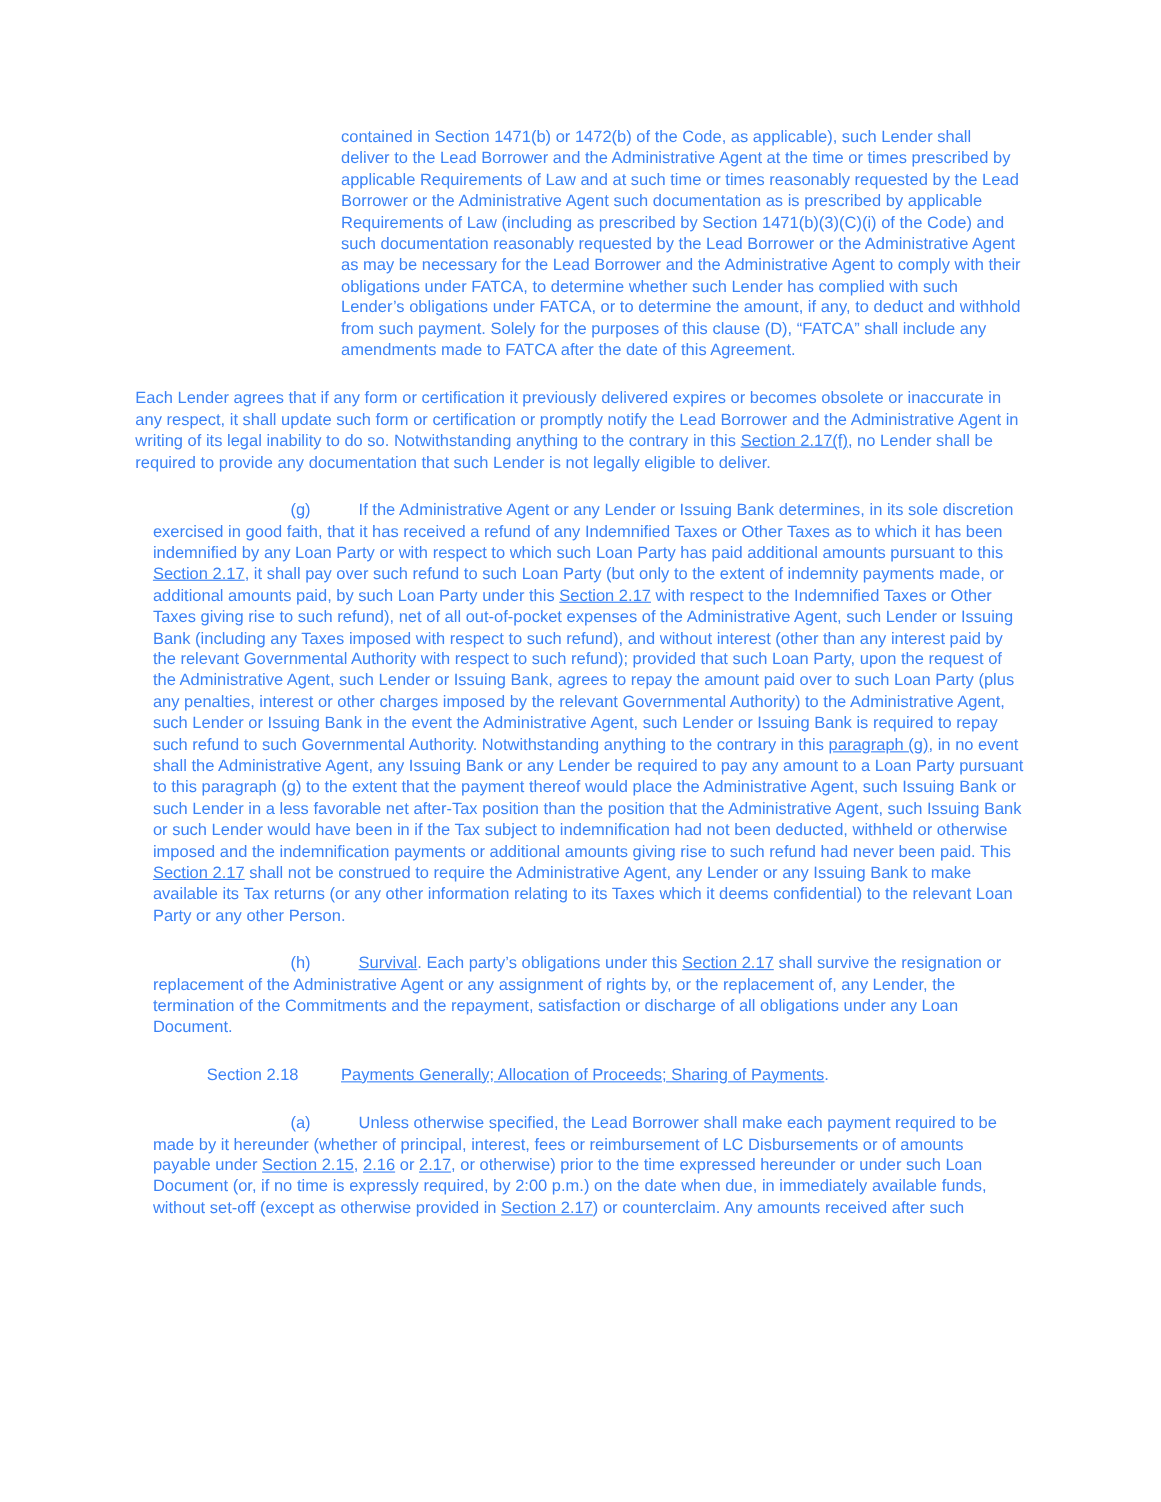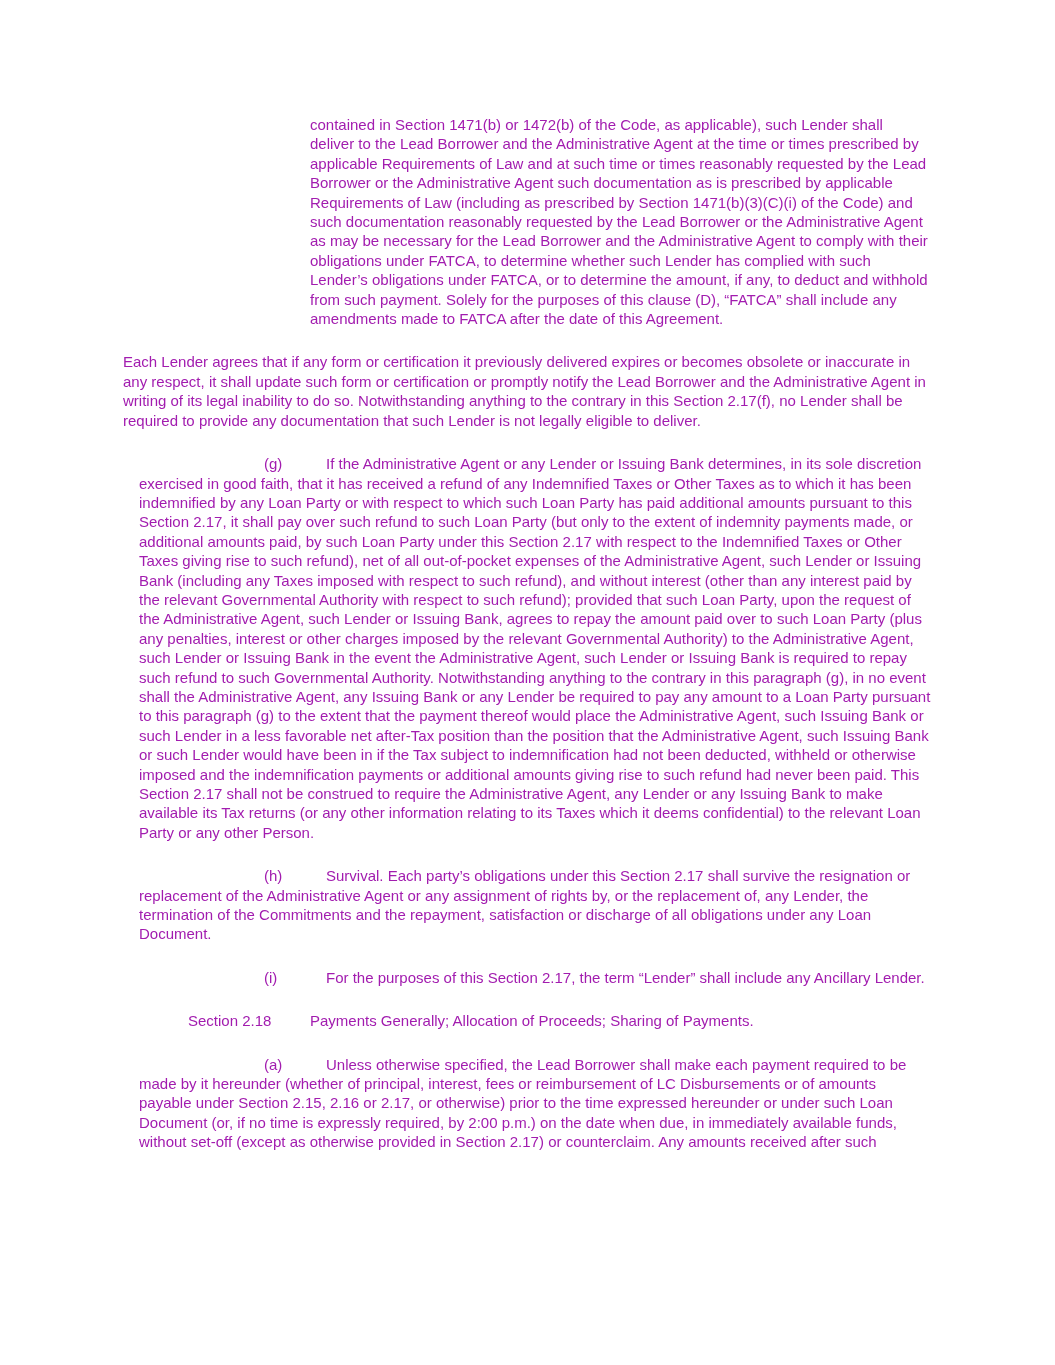--- a/index.html
+++ b/index.html
@@ -6,56 +6,55 @@
   .page {
     position: relative;
     width: 1055px;
     height: 1365px;
     background: #ffffff;
     box-sizing: border-box;
     padding: 115px 124px 0 123px;
     font-family: "Liberation Sans", "DejaVu Sans", sans-serif;
     font-size: 15px;
     line-height: 19.4px;
-    color: #a21caf;
+    color: #3b82f6;
     overflow: hidden;
     text-align: left;
   }
   .bq {
     margin: 0 0 24px 187px;
     width: 620px;
   }
   p { margin: 0 0 24px 0; }
   .pi { text-indent: 125px; margin-left: 16px; }
   .plabel {
     display: inline-block;
     width: 62px;
     text-indent: 0;
   }
   .sec-head { text-indent: 65px; }
   .sec-num {
     display: inline-block;
     width: 122px;
     text-indent: 0;
   }
-  .u { }
+  .u { text-decoration: underline; }
   span { white-space: normal; }
 </style>
 </head>
 <body>
 
 <div class="page">
 
   <div class="bq"><span>contained in Section 1471(b) or 1472(b) of the Code, as applicable), such Lender shall deliver to the Lead Borrower and the Administrative Agent at the time or times prescribed by applicable Requirements of Law and at such time or times reasonably requested by the Lead Borrower or the Administrative Agent such documentation as is prescribed by applicable Requirements of Law (including as prescribed by Section 1471(b)(3)(C)(i) of the Code) and such documentation reasonably requested by the Lead Borrower or the Administrative Agent as may be necessary for the Lead Borrower and the Administrative Agent to comply with their obligations under FATCA, to determine whether such Lender has complied with such Lender’s obligations under FATCA, or to determine the amount, if any, to deduct and withhold from such payment.  Solely for the purposes of this clause (D), “FATCA” shall include any amendments made to FATCA after the date of this Agreement.</span></div>
 
   <p><span>Each Lender agrees that if any form or certification it previously delivered expires or becomes obsolete or inaccurate in any respect, it shall update such form or certification or promptly notify the Lead Borrower and the Administrative Agent in writing of its legal inability to do so.  Notwithstanding anything to the contrary in this </span><span class="u">Section 2.17(f)</span><span>, no Lender shall be required to provide any documentation that such Lender is not legally eligible to deliver.</span></p>
 
   <p class="pi"><span class="plabel">(g)</span><span>If the Administrative Agent or any Lender or Issuing Bank determines, in its sole discretion exercised in good faith, that it has received a refund of any Indemnified Taxes or Other Taxes as to which it has been indemnified by any Loan Party or with respect to which such Loan Party has paid additional amounts pursuant to this </span><span class="u">Section 2.17</span><span>, it shall pay over such refund to such Loan Party (but only to the extent of indemnity payments made, or additional amounts paid, by such Loan Party under this </span><span class="u">Section 2.17</span><span> with respect to the Indemnified Taxes or Other Taxes giving rise to such refund), net of all out-of-pocket expenses of the Administrative Agent, such Lender or Issuing Bank (including any Taxes imposed with respect to such refund), and without interest (other than any interest paid by the relevant Governmental Authority with respect to such refund); provided that such Loan Party, upon the request of the Administrative Agent, such Lender or Issuing Bank, agrees to repay the amount paid over to such Loan Party (plus any penalties, interest or other charges imposed by the relevant Governmental Authority) to the Administrative Agent, such Lender or Issuing Bank in the event the Administrative Agent, such Lender or Issuing Bank is required to repay such refund to such Governmental Authority.  Notwithstanding anything to the contrary in this </span><span class="u">paragraph (g)</span><span>, in no event shall the Administrative Agent, any Issuing Bank or any Lender be required to pay any amount to a Loan Party pursuant to this paragraph (g) to the extent that the payment thereof would place the Administrative Agent, such Issuing Bank or such Lender in a less favorable net after-Tax position than the position that the Administrative Agent, such Issuing Bank or such Lender would have been in if the Tax subject to indemnification had not been deducted, withheld or otherwise imposed and the indemnification payments or additional amounts giving rise to such refund had never been paid.  This </span><span class="u">Section 2.17</span><span> shall not be construed to require the Administrative Agent, any Lender or any Issuing Bank to make available its Tax returns (or any other information relating to its Taxes which it deems confidential) to the relevant Loan Party or any other Person.</span></p>
 
   <p class="pi"><span class="plabel">(h)</span><span class="u">Survival</span><span>.  Each party’s obligations under this </span><span class="u">Section 2.17</span><span> shall survive the resignation or replacement of the Administrative Agent or any assignment of rights by, or the replacement of, any Lender, the termination of the Commitments and the repayment, satisfaction or discharge of all obligations under any Loan Document.</span></p>
 
-  <p class="pi"><span class="plabel">(i)</span><span>For the purposes of this </span><span class="u">Section 2.17</span><span>, the term “Lender” shall include any Ancillary Lender.</span></p>
 
   <p class="sec-head"><span class="sec-num">Section 2.18</span><span class="u">Payments Generally; Allocation of Proceeds; Sharing of Payments</span><span>.</span></p>
 
   <p class="pi"><span class="plabel">(a)</span><span>Unless otherwise specified, the Lead Borrower shall make each payment required to be made by it hereunder (whether of principal, interest, fees or reimbursement of LC Disbursements or of amounts payable under </span><span class="u">Section 2.15</span><span>, </span><span class="u">2.16</span><span> or </span><span class="u">2.17</span><span>, or otherwise) prior to the time expressed hereunder or under such Loan Document (or, if no time is expressly required, by 2:00 p.m.) on the date when due, in immediately available funds, without set-off (except as otherwise provided in </span><span class="u">Section 2.17</span><span>) or counterclaim.  Any amounts received after such</span></p>
 
 </div>
 
 </body></html>

